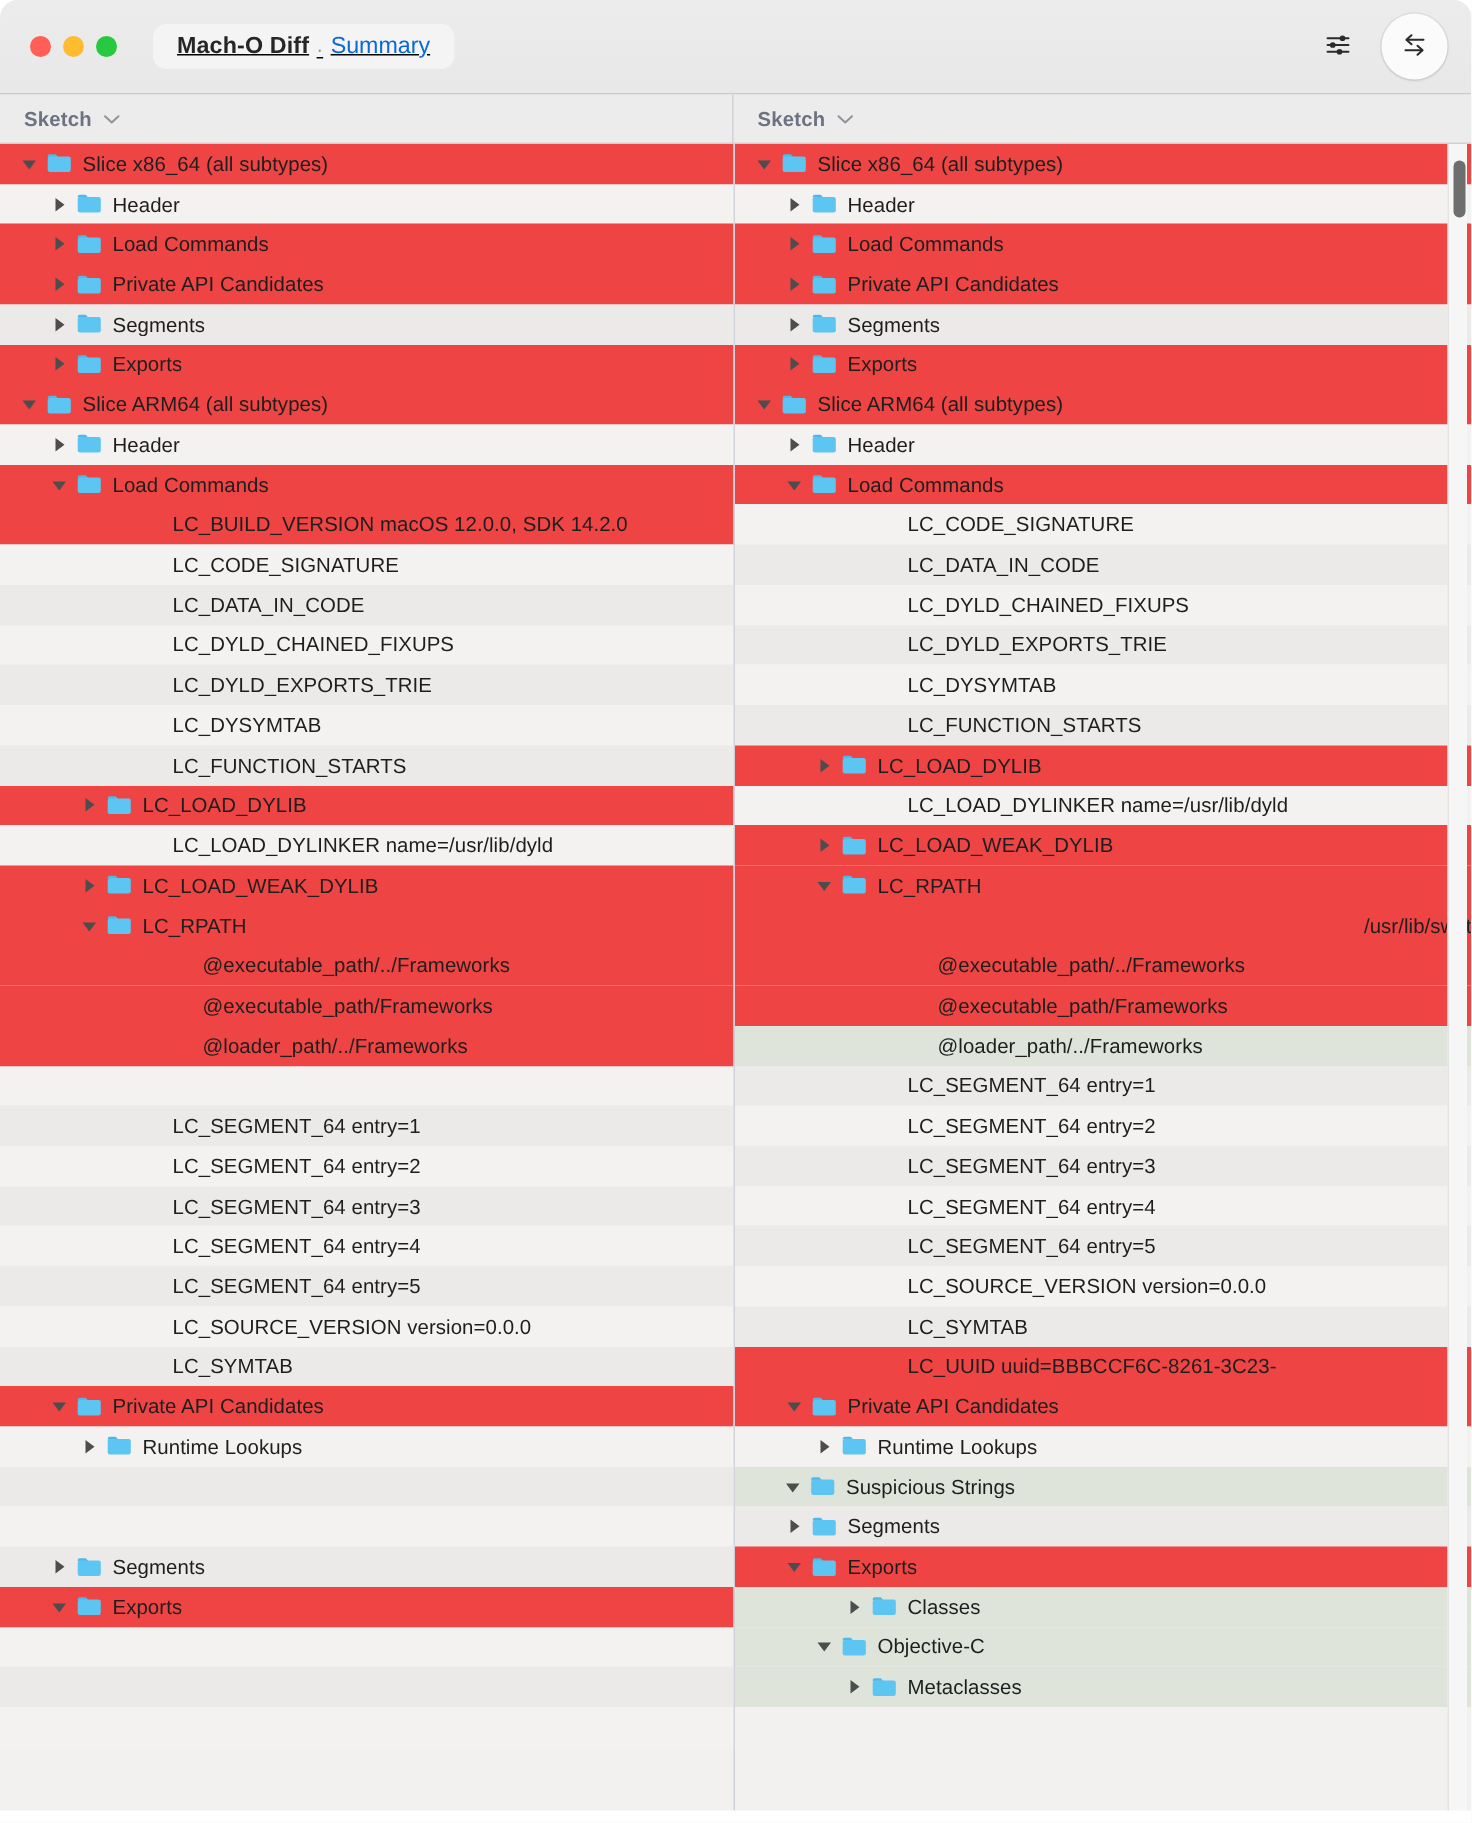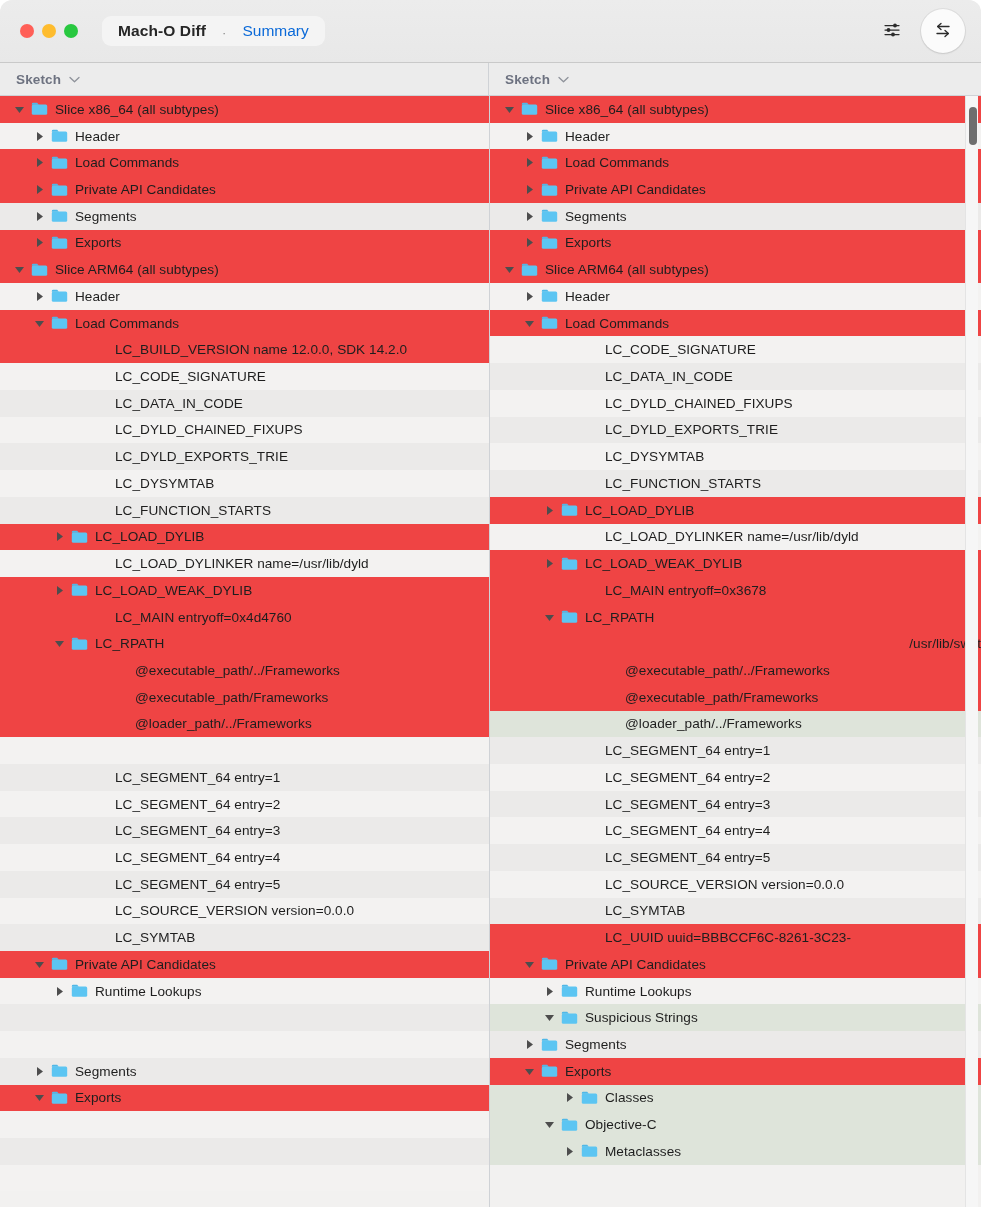--- a/index.html
+++ b/index.html
@@ -50,22 +50,23 @@
   .light.min    { background: #febc2e; }
   .light.zoom   { background: #28c840; }
 
   #title-pill {
     margin-left: 24px;
     background: #f4f4f4;
     border-radius: 9px;
     padding: 6px 16px;
     display: flex;
     align-items: flex-end;
-    gap: 16px;
+    gap: 5px;
     font-size: 15.5px;
+    text-decoration: underline;
   }
   #title-main {
     color: #262626;
     font-weight: bold;
     letter-spacing: 0.1px;
   }
   #title-sep {
     color: #8a8a8a;
     font-size: 13px;
   }
@@ -417,21 +418,21 @@
             <svg width="11" height="11" viewBox="0 0 11 11">
               <path fill="#4d4d4d" d="M3 1 L9 5.5 L3 10 Z"></path>
             </svg>
           </span>
           <span class="folder spacer">
             <svg width="17" height="14" viewBox="0 0 17 14">
               <path fill="#4fb8e8" d="M0.8 2.2 a1.4 1.4 0 0 1 1.4-1.4 H6.2 l1.6 1.9 H0.8 Z"></path>
               <rect x="0.8" y="2.4" width="15.4" height="10.3" rx="1.5" fill="#5cc5f2"></rect>
             </svg>
           </span>
-          <span class="label">LC_BUILD_VERSION name 12.0.0, SDK 14.2.0</span>
+          <span class="label">LC_BUILD_VERSION macOS 12.0.0, SDK 14.2.0</span>
         </div>
         <div class="row stripe-a" style="padding-left: 73px;">
           <span class="twisty spacer">
             <svg width="11" height="11" viewBox="0 0 11 11">
               <path fill="#4d4d4d" d="M3 1 L9 5.5 L3 10 Z"></path>
             </svg>
           </span>
           <span class="folder spacer">
             <svg width="17" height="14" viewBox="0 0 17 14">
               <path fill="#4fb8e8" d="M0.8 2.2 a1.4 1.4 0 0 1 1.4-1.4 H6.2 l1.6 1.9 H0.8 Z"></path>
@@ -544,34 +545,20 @@
               <path fill="#4d4d4d" d="M3 1 L9 5.5 L3 10 Z"></path>
             </svg>
           </span>
           <span class="folder">
             <svg width="17" height="14" viewBox="0 0 17 14">
               <path fill="#4fb8e8" d="M0.8 2.2 a1.4 1.4 0 0 1 1.4-1.4 H6.2 l1.6 1.9 H0.8 Z"></path>
               <rect x="0.8" y="2.4" width="15.4" height="10.3" rx="1.5" fill="#5cc5f2"></rect>
             </svg>
           </span>
           <span class="label">LC_LOAD_WEAK_DYLIB</span>
-        </div>
-        <div class="row state-same-hi" style="padding-left: 73px;">
-          <span class="twisty spacer">
-            <svg width="11" height="11" viewBox="0 0 11 11">
-              <path fill="#4d4d4d" d="M3 1 L9 5.5 L3 10 Z"></path>
-            </svg>
-          </span>
-          <span class="folder spacer">
-            <svg width="17" height="14" viewBox="0 0 17 14">
-              <path fill="#4fb8e8" d="M0.8 2.2 a1.4 1.4 0 0 1 1.4-1.4 H6.2 l1.6 1.9 H0.8 Z"></path>
-              <rect x="0.8" y="2.4" width="15.4" height="10.3" rx="1.5" fill="#5cc5f2"></rect>
-            </svg>
-          </span>
-          <span class="label">LC_MAIN entryoff=0x4d4760</span>
         </div>
         <div class="row state-same-hi" style="padding-left: 53px;">
           <span class="twisty">
             <svg width="11" height="11" viewBox="0 0 11 11">
               <path fill="#4d4d4d" d="M1 3 L10 3 L5.5 9 Z"></path>
             </svg>
           </span>
           <span class="folder">
             <svg width="17" height="14" viewBox="0 0 17 14">
               <path fill="#4fb8e8" d="M0.8 2.2 a1.4 1.4 0 0 1 1.4-1.4 H6.2 l1.6 1.9 H0.8 Z"></path>
@@ -1029,245 +1016,231 @@
             </svg>
           </span>
           <span class="folder">
             <svg width="17" height="14" viewBox="0 0 17 14">
               <path fill="#4fb8e8" d="M0.8 2.2 a1.4 1.4 0 0 1 1.4-1.4 H6.2 l1.6 1.9 H0.8 Z"></path>
               <rect x="0.8" y="2.4" width="15.4" height="10.3" rx="1.5" fill="#5cc5f2"></rect>
             </svg>
           </span>
           <span class="label">LC_LOAD_WEAK_DYLIB</span>
         </div>
+        <div class="row state-same-hi" style="padding-left: 53px;">
+          <span class="twisty">
+            <svg width="11" height="11" viewBox="0 0 11 11">
+              <path fill="#4d4d4d" d="M1 3 L10 3 L5.5 9 Z"></path>
+            </svg>
+          </span>
+          <span class="folder">
+            <svg width="17" height="14" viewBox="0 0 17 14">
+              <path fill="#4fb8e8" d="M0.8 2.2 a1.4 1.4 0 0 1 1.4-1.4 H6.2 l1.6 1.9 H0.8 Z"></path>
+              <rect x="0.8" y="2.4" width="15.4" height="10.3" rx="1.5" fill="#5cc5f2"></rect>
+            </svg>
+          </span>
+          <span class="label">LC_RPATH</span>
+        </div>
+        <div class="row state-same-hi" style="padding-left: 93px; justify-content: flex-end;">
+          <span class="twisty spacer">
+            <svg width="11" height="11" viewBox="0 0 11 11">
+              <path fill="#4d4d4d" d="M3 1 L9 5.5 L3 10 Z"></path>
+            </svg>
+          </span>
+          <span class="folder spacer">
+            <svg width="17" height="14" viewBox="0 0 17 14">
+              <path fill="#4fb8e8" d="M0.8 2.2 a1.4 1.4 0 0 1 1.4-1.4 H6.2 l1.6 1.9 H0.8 Z"></path>
+              <rect x="0.8" y="2.4" width="15.4" height="10.3" rx="1.5" fill="#5cc5f2"></rect>
+            </svg>
+          </span>
+          <span class="label">/usr/lib/swift</span>
+        </div>
+        <div class="row state-same-hi" style="padding-left: 93px;">
+          <span class="twisty spacer">
+            <svg width="11" height="11" viewBox="0 0 11 11">
+              <path fill="#4d4d4d" d="M3 1 L9 5.5 L3 10 Z"></path>
+            </svg>
+          </span>
+          <span class="folder spacer">
+            <svg width="17" height="14" viewBox="0 0 17 14">
+              <path fill="#4fb8e8" d="M0.8 2.2 a1.4 1.4 0 0 1 1.4-1.4 H6.2 l1.6 1.9 H0.8 Z"></path>
+              <rect x="0.8" y="2.4" width="15.4" height="10.3" rx="1.5" fill="#5cc5f2"></rect>
+            </svg>
+          </span>
+          <span class="label">@executable_path/../Frameworks</span>
+        </div>
+        <div class="row state-same-hi" style="padding-left: 93px;">
+          <span class="twisty spacer">
+            <svg width="11" height="11" viewBox="0 0 11 11">
+              <path fill="#4d4d4d" d="M3 1 L9 5.5 L3 10 Z"></path>
+            </svg>
+          </span>
+          <span class="folder spacer">
+            <svg width="17" height="14" viewBox="0 0 17 14">
+              <path fill="#4fb8e8" d="M0.8 2.2 a1.4 1.4 0 0 1 1.4-1.4 H6.2 l1.6 1.9 H0.8 Z"></path>
+              <rect x="0.8" y="2.4" width="15.4" height="10.3" rx="1.5" fill="#5cc5f2"></rect>
+            </svg>
+          </span>
+          <span class="label">@executable_path/Frameworks</span>
+        </div>
+        <div class="row state-added" style="padding-left: 93px;">
+          <span class="twisty spacer">
+            <svg width="11" height="11" viewBox="0 0 11 11">
+              <path fill="#4d4d4d" d="M3 1 L9 5.5 L3 10 Z"></path>
+            </svg>
+          </span>
+          <span class="folder spacer">
+            <svg width="17" height="14" viewBox="0 0 17 14">
+              <path fill="#4fb8e8" d="M0.8 2.2 a1.4 1.4 0 0 1 1.4-1.4 H6.2 l1.6 1.9 H0.8 Z"></path>
+              <rect x="0.8" y="2.4" width="15.4" height="10.3" rx="1.5" fill="#5cc5f2"></rect>
+            </svg>
+          </span>
+          <span class="label">@loader_path/../Frameworks</span>
+        </div>
+        <div class="row stripe-b" style="padding-left: 73px;">
+          <span class="twisty spacer">
+            <svg width="11" height="11" viewBox="0 0 11 11">
+              <path fill="#4d4d4d" d="M3 1 L9 5.5 L3 10 Z"></path>
+            </svg>
+          </span>
+          <span class="folder spacer">
+            <svg width="17" height="14" viewBox="0 0 17 14">
+              <path fill="#4fb8e8" d="M0.8 2.2 a1.4 1.4 0 0 1 1.4-1.4 H6.2 l1.6 1.9 H0.8 Z"></path>
+              <rect x="0.8" y="2.4" width="15.4" height="10.3" rx="1.5" fill="#5cc5f2"></rect>
+            </svg>
+          </span>
+          <span class="label">LC_SEGMENT_64 entry=1</span>
+        </div>
+        <div class="row stripe-a" style="padding-left: 73px;">
+          <span class="twisty spacer">
+            <svg width="11" height="11" viewBox="0 0 11 11">
+              <path fill="#4d4d4d" d="M3 1 L9 5.5 L3 10 Z"></path>
+            </svg>
+          </span>
+          <span class="folder spacer">
+            <svg width="17" height="14" viewBox="0 0 17 14">
+              <path fill="#4fb8e8" d="M0.8 2.2 a1.4 1.4 0 0 1 1.4-1.4 H6.2 l1.6 1.9 H0.8 Z"></path>
+              <rect x="0.8" y="2.4" width="15.4" height="10.3" rx="1.5" fill="#5cc5f2"></rect>
+            </svg>
+          </span>
+          <span class="label">LC_SEGMENT_64 entry=2</span>
+        </div>
+        <div class="row stripe-b" style="padding-left: 73px;">
+          <span class="twisty spacer">
+            <svg width="11" height="11" viewBox="0 0 11 11">
+              <path fill="#4d4d4d" d="M3 1 L9 5.5 L3 10 Z"></path>
+            </svg>
+          </span>
+          <span class="folder spacer">
+            <svg width="17" height="14" viewBox="0 0 17 14">
+              <path fill="#4fb8e8" d="M0.8 2.2 a1.4 1.4 0 0 1 1.4-1.4 H6.2 l1.6 1.9 H0.8 Z"></path>
+              <rect x="0.8" y="2.4" width="15.4" height="10.3" rx="1.5" fill="#5cc5f2"></rect>
+            </svg>
+          </span>
+          <span class="label">LC_SEGMENT_64 entry=3</span>
+        </div>
+        <div class="row stripe-a" style="padding-left: 73px;">
+          <span class="twisty spacer">
+            <svg width="11" height="11" viewBox="0 0 11 11">
+              <path fill="#4d4d4d" d="M3 1 L9 5.5 L3 10 Z"></path>
+            </svg>
+          </span>
+          <span class="folder spacer">
+            <svg width="17" height="14" viewBox="0 0 17 14">
+              <path fill="#4fb8e8" d="M0.8 2.2 a1.4 1.4 0 0 1 1.4-1.4 H6.2 l1.6 1.9 H0.8 Z"></path>
+              <rect x="0.8" y="2.4" width="15.4" height="10.3" rx="1.5" fill="#5cc5f2"></rect>
+            </svg>
+          </span>
+          <span class="label">LC_SEGMENT_64 entry=4</span>
+        </div>
+        <div class="row stripe-b" style="padding-left: 73px;">
+          <span class="twisty spacer">
+            <svg width="11" height="11" viewBox="0 0 11 11">
+              <path fill="#4d4d4d" d="M3 1 L9 5.5 L3 10 Z"></path>
+            </svg>
+          </span>
+          <span class="folder spacer">
+            <svg width="17" height="14" viewBox="0 0 17 14">
+              <path fill="#4fb8e8" d="M0.8 2.2 a1.4 1.4 0 0 1 1.4-1.4 H6.2 l1.6 1.9 H0.8 Z"></path>
+              <rect x="0.8" y="2.4" width="15.4" height="10.3" rx="1.5" fill="#5cc5f2"></rect>
+            </svg>
+          </span>
+          <span class="label">LC_SEGMENT_64 entry=5</span>
+        </div>
+        <div class="row stripe-a" style="padding-left: 73px;">
+          <span class="twisty spacer">
+            <svg width="11" height="11" viewBox="0 0 11 11">
+              <path fill="#4d4d4d" d="M3 1 L9 5.5 L3 10 Z"></path>
+            </svg>
+          </span>
+          <span class="folder spacer">
+            <svg width="17" height="14" viewBox="0 0 17 14">
+              <path fill="#4fb8e8" d="M0.8 2.2 a1.4 1.4 0 0 1 1.4-1.4 H6.2 l1.6 1.9 H0.8 Z"></path>
+              <rect x="0.8" y="2.4" width="15.4" height="10.3" rx="1.5" fill="#5cc5f2"></rect>
+            </svg>
+          </span>
+          <span class="label">LC_SOURCE_VERSION version=0.0.0</span>
+        </div>
+        <div class="row stripe-b" style="padding-left: 73px;">
+          <span class="twisty spacer">
+            <svg width="11" height="11" viewBox="0 0 11 11">
+              <path fill="#4d4d4d" d="M3 1 L9 5.5 L3 10 Z"></path>
+            </svg>
+          </span>
+          <span class="folder spacer">
+            <svg width="17" height="14" viewBox="0 0 17 14">
+              <path fill="#4fb8e8" d="M0.8 2.2 a1.4 1.4 0 0 1 1.4-1.4 H6.2 l1.6 1.9 H0.8 Z"></path>
+              <rect x="0.8" y="2.4" width="15.4" height="10.3" rx="1.5" fill="#5cc5f2"></rect>
+            </svg>
+          </span>
+          <span class="label">LC_SYMTAB</span>
+        </div>
         <div class="row state-same-hi" style="padding-left: 73px;">
           <span class="twisty spacer">
             <svg width="11" height="11" viewBox="0 0 11 11">
               <path fill="#4d4d4d" d="M3 1 L9 5.5 L3 10 Z"></path>
             </svg>
           </span>
           <span class="folder spacer">
             <svg width="17" height="14" viewBox="0 0 17 14">
               <path fill="#4fb8e8" d="M0.8 2.2 a1.4 1.4 0 0 1 1.4-1.4 H6.2 l1.6 1.9 H0.8 Z"></path>
               <rect x="0.8" y="2.4" width="15.4" height="10.3" rx="1.5" fill="#5cc5f2"></rect>
             </svg>
           </span>
-          <span class="label">LC_MAIN entryoff=0x3678</span>
-        </div>
-        <div class="row state-same-hi" style="padding-left: 53px;">
+          <span class="label">LC_UUID uuid=BBBCCF6C-8261-3C23-</span>
+        </div>
+        <div class="row state-same-hi" style="padding-left: 33px;">
           <span class="twisty">
             <svg width="11" height="11" viewBox="0 0 11 11">
               <path fill="#4d4d4d" d="M1 3 L10 3 L5.5 9 Z"></path>
             </svg>
           </span>
           <span class="folder">
             <svg width="17" height="14" viewBox="0 0 17 14">
               <path fill="#4fb8e8" d="M0.8 2.2 a1.4 1.4 0 0 1 1.4-1.4 H6.2 l1.6 1.9 H0.8 Z"></path>
               <rect x="0.8" y="2.4" width="15.4" height="10.3" rx="1.5" fill="#5cc5f2"></rect>
             </svg>
           </span>
-          <span class="label">LC_RPATH</span>
-        </div>
-        <div class="row state-same-hi" style="padding-left: 93px; justify-content: flex-end;">
-          <span class="twisty spacer">
-            <svg width="11" height="11" viewBox="0 0 11 11">
-              <path fill="#4d4d4d" d="M3 1 L9 5.5 L3 10 Z"></path>
-            </svg>
-          </span>
-          <span class="folder spacer">
-            <svg width="17" height="14" viewBox="0 0 17 14">
-              <path fill="#4fb8e8" d="M0.8 2.2 a1.4 1.4 0 0 1 1.4-1.4 H6.2 l1.6 1.9 H0.8 Z"></path>
-              <rect x="0.8" y="2.4" width="15.4" height="10.3" rx="1.5" fill="#5cc5f2"></rect>
-            </svg>
-          </span>
-          <span class="label">/usr/lib/swift</span>
-        </div>
-        <div class="row state-same-hi" style="padding-left: 93px;">
-          <span class="twisty spacer">
-            <svg width="11" height="11" viewBox="0 0 11 11">
-              <path fill="#4d4d4d" d="M3 1 L9 5.5 L3 10 Z"></path>
-            </svg>
-          </span>
-          <span class="folder spacer">
-            <svg width="17" height="14" viewBox="0 0 17 14">
-              <path fill="#4fb8e8" d="M0.8 2.2 a1.4 1.4 0 0 1 1.4-1.4 H6.2 l1.6 1.9 H0.8 Z"></path>
-              <rect x="0.8" y="2.4" width="15.4" height="10.3" rx="1.5" fill="#5cc5f2"></rect>
-            </svg>
-          </span>
-          <span class="label">@executable_path/../Frameworks</span>
-        </div>
-        <div class="row state-same-hi" style="padding-left: 93px;">
-          <span class="twisty spacer">
-            <svg width="11" height="11" viewBox="0 0 11 11">
-              <path fill="#4d4d4d" d="M3 1 L9 5.5 L3 10 Z"></path>
-            </svg>
-          </span>
-          <span class="folder spacer">
-            <svg width="17" height="14" viewBox="0 0 17 14">
-              <path fill="#4fb8e8" d="M0.8 2.2 a1.4 1.4 0 0 1 1.4-1.4 H6.2 l1.6 1.9 H0.8 Z"></path>
-              <rect x="0.8" y="2.4" width="15.4" height="10.3" rx="1.5" fill="#5cc5f2"></rect>
-            </svg>
-          </span>
-          <span class="label">@executable_path/Frameworks</span>
-        </div>
-        <div class="row state-added" style="padding-left: 93px;">
-          <span class="twisty spacer">
-            <svg width="11" height="11" viewBox="0 0 11 11">
-              <path fill="#4d4d4d" d="M3 1 L9 5.5 L3 10 Z"></path>
-            </svg>
-          </span>
-          <span class="folder spacer">
-            <svg width="17" height="14" viewBox="0 0 17 14">
-              <path fill="#4fb8e8" d="M0.8 2.2 a1.4 1.4 0 0 1 1.4-1.4 H6.2 l1.6 1.9 H0.8 Z"></path>
-              <rect x="0.8" y="2.4" width="15.4" height="10.3" rx="1.5" fill="#5cc5f2"></rect>
-            </svg>
-          </span>
-          <span class="label">@loader_path/../Frameworks</span>
-        </div>
-        <div class="row stripe-b" style="padding-left: 73px;">
-          <span class="twisty spacer">
-            <svg width="11" height="11" viewBox="0 0 11 11">
-              <path fill="#4d4d4d" d="M3 1 L9 5.5 L3 10 Z"></path>
-            </svg>
-          </span>
-          <span class="folder spacer">
-            <svg width="17" height="14" viewBox="0 0 17 14">
-              <path fill="#4fb8e8" d="M0.8 2.2 a1.4 1.4 0 0 1 1.4-1.4 H6.2 l1.6 1.9 H0.8 Z"></path>
-              <rect x="0.8" y="2.4" width="15.4" height="10.3" rx="1.5" fill="#5cc5f2"></rect>
-            </svg>
-          </span>
-          <span class="label">LC_SEGMENT_64 entry=1</span>
-        </div>
-        <div class="row stripe-a" style="padding-left: 73px;">
-          <span class="twisty spacer">
-            <svg width="11" height="11" viewBox="0 0 11 11">
-              <path fill="#4d4d4d" d="M3 1 L9 5.5 L3 10 Z"></path>
-            </svg>
-          </span>
-          <span class="folder spacer">
-            <svg width="17" height="14" viewBox="0 0 17 14">
-              <path fill="#4fb8e8" d="M0.8 2.2 a1.4 1.4 0 0 1 1.4-1.4 H6.2 l1.6 1.9 H0.8 Z"></path>
-              <rect x="0.8" y="2.4" width="15.4" height="10.3" rx="1.5" fill="#5cc5f2"></rect>
-            </svg>
-          </span>
-          <span class="label">LC_SEGMENT_64 entry=2</span>
-        </div>
-        <div class="row stripe-b" style="padding-left: 73px;">
-          <span class="twisty spacer">
-            <svg width="11" height="11" viewBox="0 0 11 11">
-              <path fill="#4d4d4d" d="M3 1 L9 5.5 L3 10 Z"></path>
-            </svg>
-          </span>
-          <span class="folder spacer">
-            <svg width="17" height="14" viewBox="0 0 17 14">
-              <path fill="#4fb8e8" d="M0.8 2.2 a1.4 1.4 0 0 1 1.4-1.4 H6.2 l1.6 1.9 H0.8 Z"></path>
-              <rect x="0.8" y="2.4" width="15.4" height="10.3" rx="1.5" fill="#5cc5f2"></rect>
-            </svg>
-          </span>
-          <span class="label">LC_SEGMENT_64 entry=3</span>
-        </div>
-        <div class="row stripe-a" style="padding-left: 73px;">
-          <span class="twisty spacer">
-            <svg width="11" height="11" viewBox="0 0 11 11">
-              <path fill="#4d4d4d" d="M3 1 L9 5.5 L3 10 Z"></path>
-            </svg>
-          </span>
-          <span class="folder spacer">
-            <svg width="17" height="14" viewBox="0 0 17 14">
-              <path fill="#4fb8e8" d="M0.8 2.2 a1.4 1.4 0 0 1 1.4-1.4 H6.2 l1.6 1.9 H0.8 Z"></path>
-              <rect x="0.8" y="2.4" width="15.4" height="10.3" rx="1.5" fill="#5cc5f2"></rect>
-            </svg>
-          </span>
-          <span class="label">LC_SEGMENT_64 entry=4</span>
-        </div>
-        <div class="row stripe-b" style="padding-left: 73px;">
-          <span class="twisty spacer">
-            <svg width="11" height="11" viewBox="0 0 11 11">
-              <path fill="#4d4d4d" d="M3 1 L9 5.5 L3 10 Z"></path>
-            </svg>
-          </span>
-          <span class="folder spacer">
-            <svg width="17" height="14" viewBox="0 0 17 14">
-              <path fill="#4fb8e8" d="M0.8 2.2 a1.4 1.4 0 0 1 1.4-1.4 H6.2 l1.6 1.9 H0.8 Z"></path>
-              <rect x="0.8" y="2.4" width="15.4" height="10.3" rx="1.5" fill="#5cc5f2"></rect>
-            </svg>
-          </span>
-          <span class="label">LC_SEGMENT_64 entry=5</span>
-        </div>
-        <div class="row stripe-a" style="padding-left: 73px;">
-          <span class="twisty spacer">
-            <svg width="11" height="11" viewBox="0 0 11 11">
-              <path fill="#4d4d4d" d="M3 1 L9 5.5 L3 10 Z"></path>
-            </svg>
-          </span>
-          <span class="folder spacer">
-            <svg width="17" height="14" viewBox="0 0 17 14">
-              <path fill="#4fb8e8" d="M0.8 2.2 a1.4 1.4 0 0 1 1.4-1.4 H6.2 l1.6 1.9 H0.8 Z"></path>
-              <rect x="0.8" y="2.4" width="15.4" height="10.3" rx="1.5" fill="#5cc5f2"></rect>
-            </svg>
-          </span>
-          <span class="label">LC_SOURCE_VERSION version=0.0.0</span>
-        </div>
-        <div class="row stripe-b" style="padding-left: 73px;">
-          <span class="twisty spacer">
-            <svg width="11" height="11" viewBox="0 0 11 11">
-              <path fill="#4d4d4d" d="M3 1 L9 5.5 L3 10 Z"></path>
-            </svg>
-          </span>
-          <span class="folder spacer">
-            <svg width="17" height="14" viewBox="0 0 17 14">
-              <path fill="#4fb8e8" d="M0.8 2.2 a1.4 1.4 0 0 1 1.4-1.4 H6.2 l1.6 1.9 H0.8 Z"></path>
-              <rect x="0.8" y="2.4" width="15.4" height="10.3" rx="1.5" fill="#5cc5f2"></rect>
-            </svg>
-          </span>
-          <span class="label">LC_SYMTAB</span>
-        </div>
-        <div class="row state-same-hi" style="padding-left: 73px;">
-          <span class="twisty spacer">
-            <svg width="11" height="11" viewBox="0 0 11 11">
-              <path fill="#4d4d4d" d="M3 1 L9 5.5 L3 10 Z"></path>
-            </svg>
-          </span>
-          <span class="folder spacer">
-            <svg width="17" height="14" viewBox="0 0 17 14">
-              <path fill="#4fb8e8" d="M0.8 2.2 a1.4 1.4 0 0 1 1.4-1.4 H6.2 l1.6 1.9 H0.8 Z"></path>
-              <rect x="0.8" y="2.4" width="15.4" height="10.3" rx="1.5" fill="#5cc5f2"></rect>
-            </svg>
-          </span>
-          <span class="label">LC_UUID uuid=BBBCCF6C-8261-3C23-</span>
-        </div>
-        <div class="row state-same-hi" style="padding-left: 33px;">
-          <span class="twisty">
-            <svg width="11" height="11" viewBox="0 0 11 11">
-              <path fill="#4d4d4d" d="M1 3 L10 3 L5.5 9 Z"></path>
-            </svg>
-          </span>
-          <span class="folder">
-            <svg width="17" height="14" viewBox="0 0 17 14">
-              <path fill="#4fb8e8" d="M0.8 2.2 a1.4 1.4 0 0 1 1.4-1.4 H6.2 l1.6 1.9 H0.8 Z"></path>
-              <rect x="0.8" y="2.4" width="15.4" height="10.3" rx="1.5" fill="#5cc5f2"></rect>
-            </svg>
-          </span>
           <span class="label">Private API Candidates</span>
         </div>
         <div class="row stripe-a" style="padding-left: 53px;">
           <span class="twisty">
             <svg width="11" height="11" viewBox="0 0 11 11">
               <path fill="#4d4d4d" d="M3 1 L9 5.5 L3 10 Z"></path>
             </svg>
           </span>
           <span class="folder">
             <svg width="17" height="14" viewBox="0 0 17 14">
               <path fill="#4fb8e8" d="M0.8 2.2 a1.4 1.4 0 0 1 1.4-1.4 H6.2 l1.6 1.9 H0.8 Z"></path>
               <rect x="0.8" y="2.4" width="15.4" height="10.3" rx="1.5" fill="#5cc5f2"></rect>
             </svg>
           </span>
           <span class="label">Runtime Lookups</span>
         </div>
-        <div class="row state-added" style="padding-left: 53px;">
+        <div class="row state-added" style="padding-left: 32px;">
           <span class="twisty">
             <svg width="11" height="11" viewBox="0 0 11 11">
               <path fill="#4d4d4d" d="M1 3 L10 3 L5.5 9 Z"></path>
             </svg>
           </span>
           <span class="folder">
             <svg width="17" height="14" viewBox="0 0 17 14">
               <path fill="#4fb8e8" d="M0.8 2.2 a1.4 1.4 0 0 1 1.4-1.4 H6.2 l1.6 1.9 H0.8 Z"></path>
               <rect x="0.8" y="2.4" width="15.4" height="10.3" rx="1.5" fill="#5cc5f2"></rect>
             </svg>

